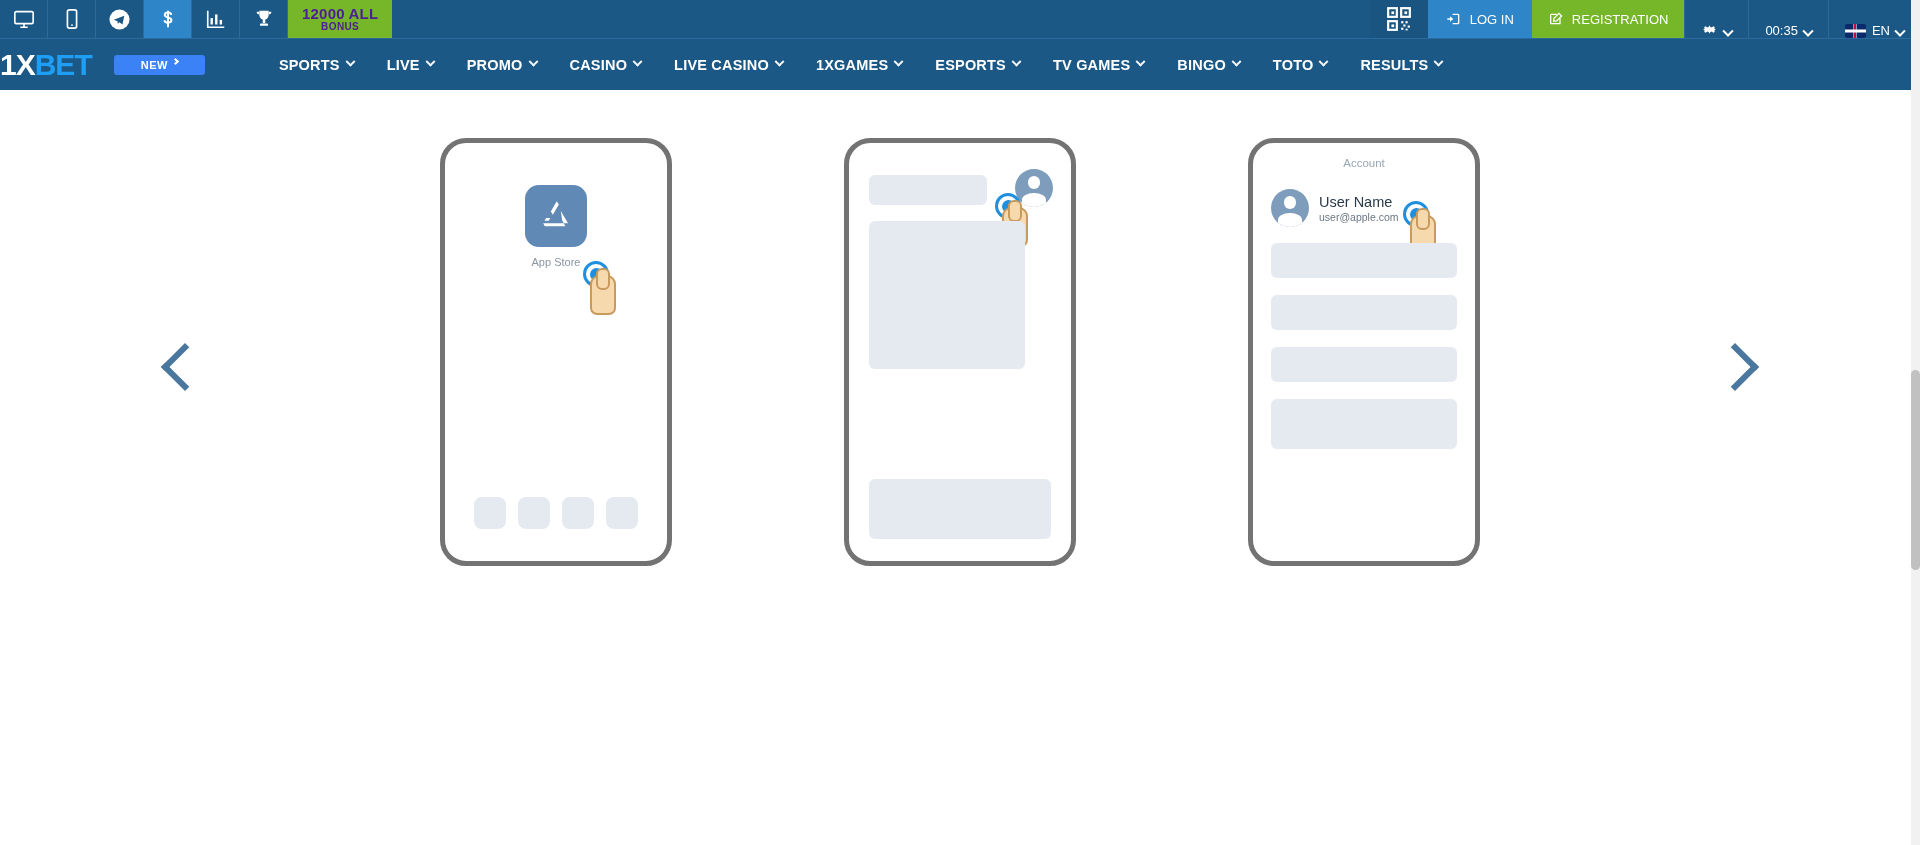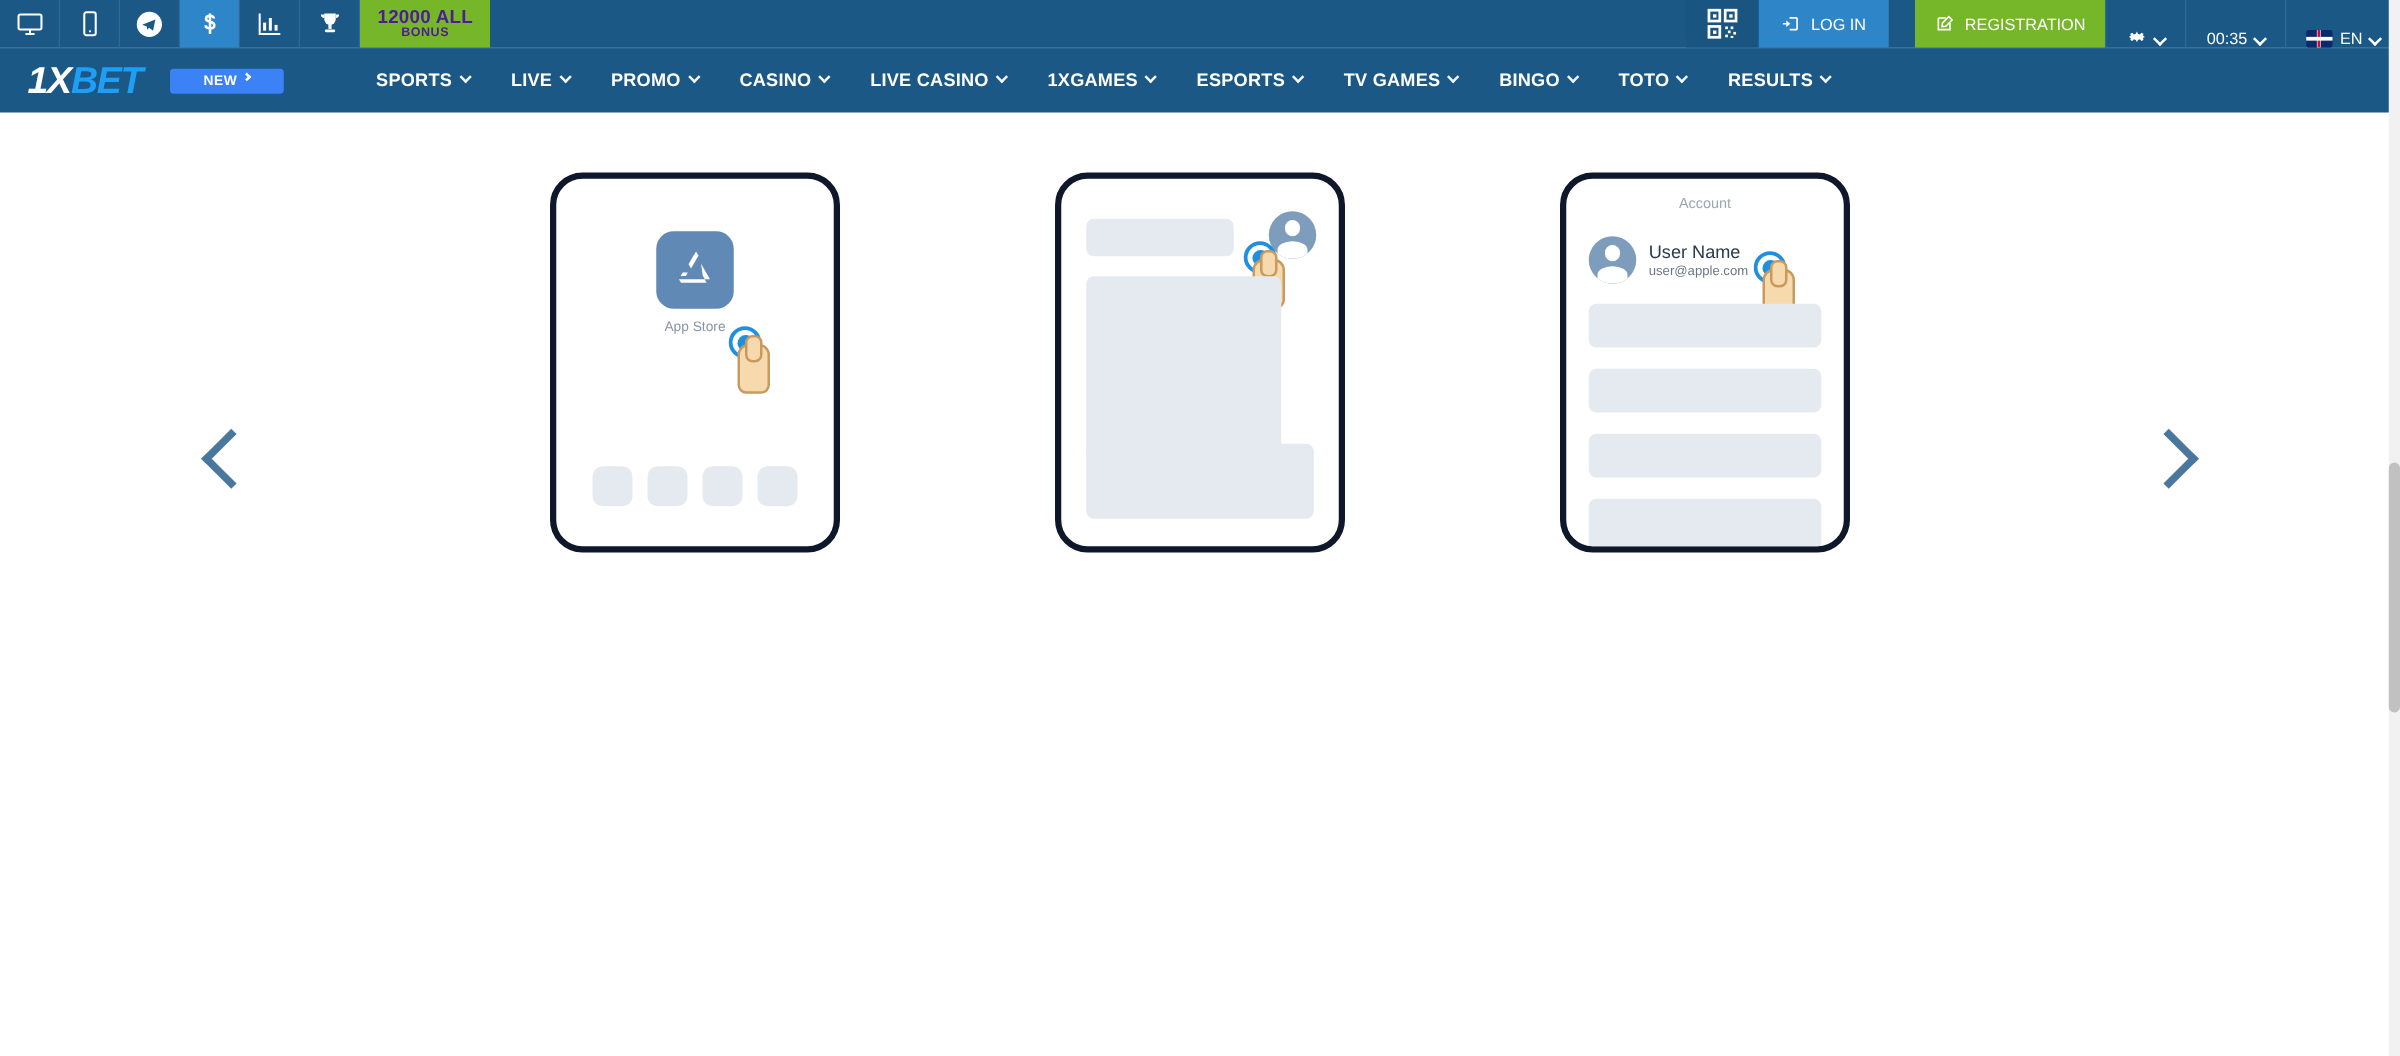--- a/index.html
+++ b/index.html
@@ -39,21 +39,21 @@
     display:flex; align-items:center; justify-content:center; cursor:pointer;
   }
   .tb-login {
     background:#2e86c8; color:#fff;
     display:flex; align-items:center; gap:8px;
     padding:0 18px; font-size:13px; cursor:pointer;
   }
   .tb-reg {
     background:#76b72a; color:#fff;
     display:flex; align-items:center; gap:8px;
-    padding:0 16px; font-size:13px; cursor:pointer;margin-left:21px;
+    padding:0 16px; font-size:13px; cursor:pointer;
   }
   .tb-plain {
     display:flex; align-items:flex-end; gap:6px;
     padding:0 16px; color:#fff; font-size:13px;
     border-left:1px solid #2a6a9c; cursor:pointer;
   }
   .chev { display:inline-block; width:8px; height:8px;
     border-right:2px solid currentColor; border-bottom:2px solid currentColor;
     transform:rotate(45deg) translate(-2px,-2px); }
 
@@ -76,21 +76,21 @@
   }
 
   
   .nav {
     height:52px; width:100%;
     background:#1b5885;
     display:flex; align-items:center;
     border-top:1px solid #2a6a9c;
   }
   .logo {
-    margin-left:22px; font-size:30px; font-style:italic; font-weight:bold;
+    font-size:30px; font-weight:bold;
     letter-spacing:-1px; cursor:pointer; white-space:nowrap;text-align:right;
   }
   .logo .w { color:#ffffff; }
   .logo .b { color:#1f9ef5; }
   .newbadge {
     margin-left:22px; background:#3b82f6; color:#fff;
     font-size:11px; font-weight:bold; letter-spacing:.5px;
     padding:4px 27px; border-radius:3px; cursor:pointer;
     display:flex; gap:5px;
   }
@@ -134,22 +134,22 @@
   .arrow span {
     display:block; width:34px; height:34px;
     border-left:6px solid #49779e; border-bottom:6px solid #49779e;
   }
   .arrow-left span { transform:rotate(45deg); }
   .arrow-right span { transform:rotate(-135deg); }
 
   
   .slide { width:232px; display:flex; flex-direction:column; align-items:center; }
   .phone {
-    width:232px; height:304px;
-    border:5px solid #0f172a; border-radius:26px;
+    width:232px; height:428px;
+    border:5px solid #737373; border-radius:26px;
     background:#ffffff; position:relative; overflow:hidden;
   }
 
   .skel { background:#e5e9f0; border-radius:6px; }
 
   
   .appstore-wrap { position:absolute; left:50%; top:42px; transform:translateX(-50%); text-align:center; }
   .appstore-icon {
     width:62px; height:62px; border-radius:14px;
     background:#6089b5; display:flex; align-items:center; justify-content:center;

